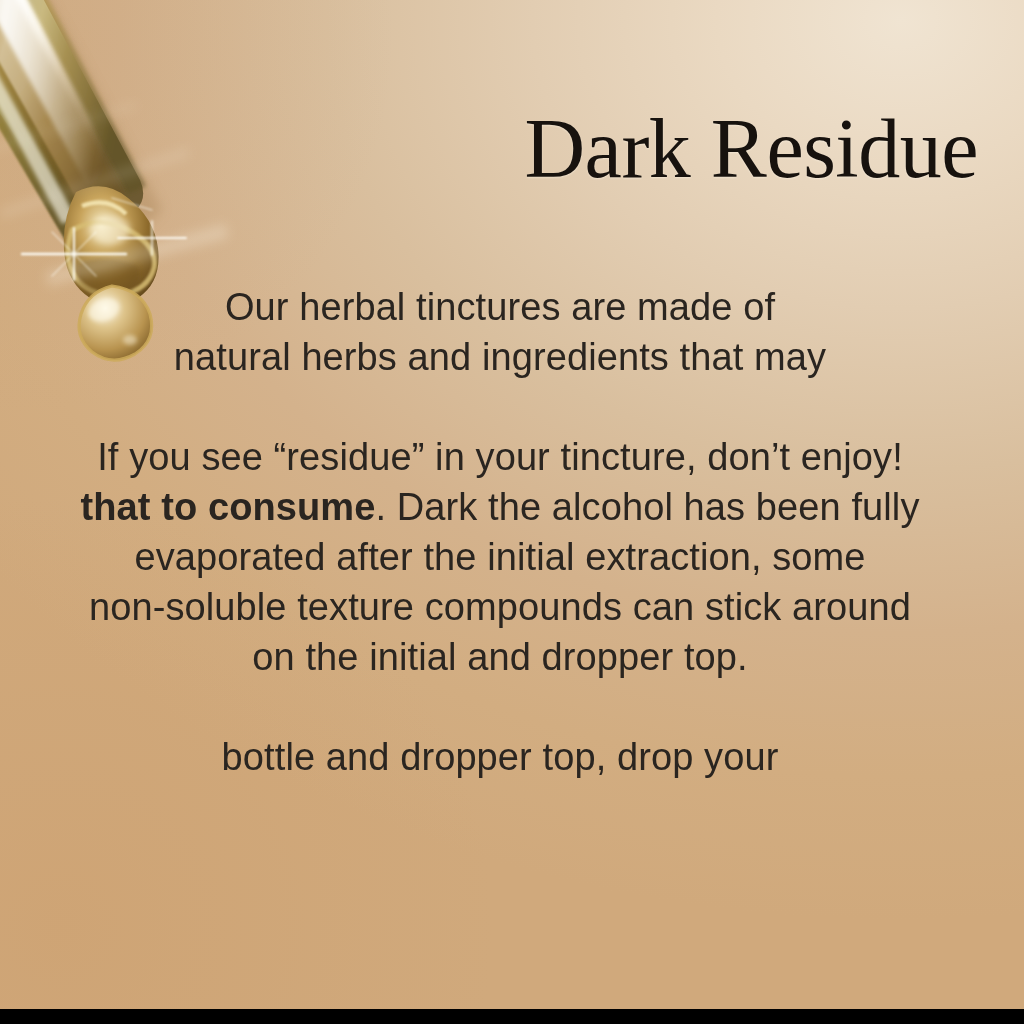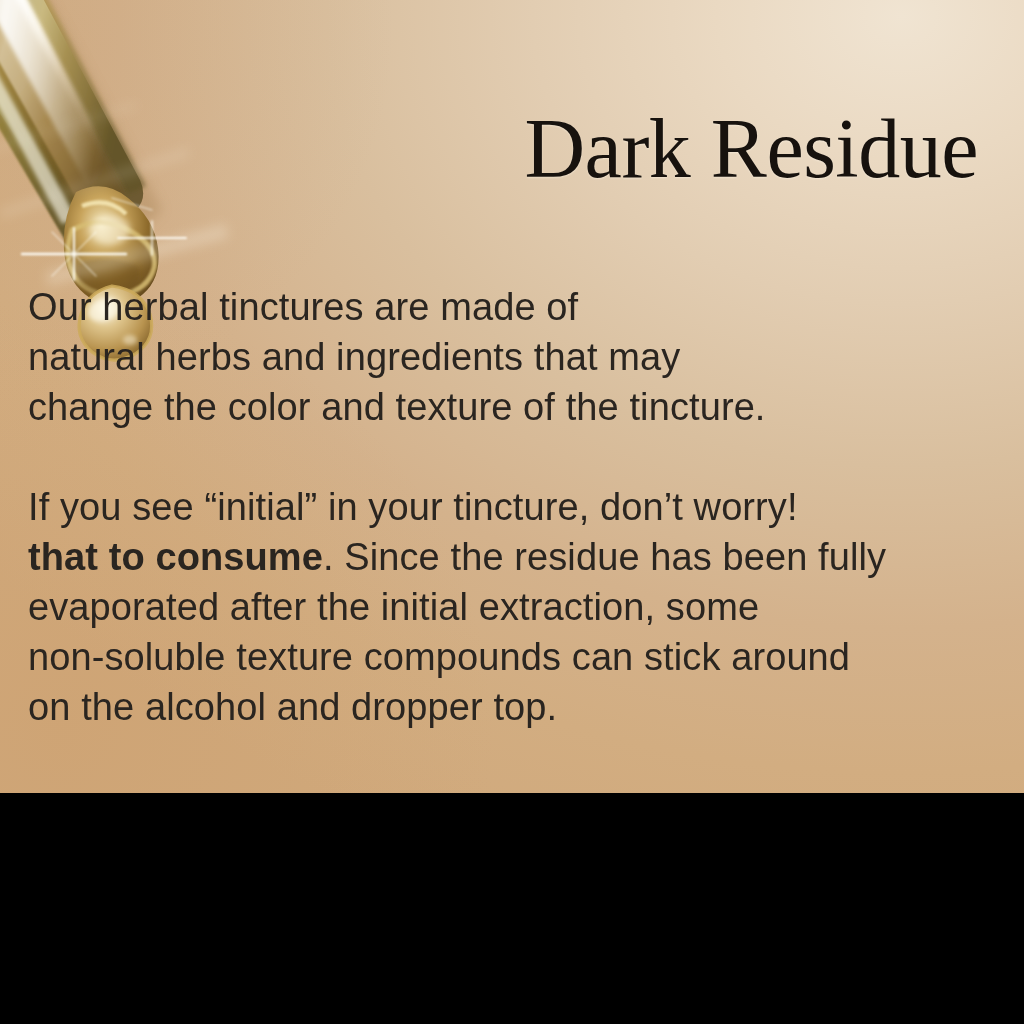--- a/index.html
+++ b/index.html
@@ -5,21 +5,21 @@
 <style>
   html, body {
     margin: 0;
     padding: 0;
     background: #000;
   }
 
   .canvas {
     position: relative;
     width: 1024px;
-    height: 793px;
+    height: 1009px;
     overflow: hidden;
     font-family: "Liberation Sans", sans-serif;
     
     background:
       radial-gradient(ellipse 1150px 900px at 88% 2%,
         #f0e4d2 0%,
         #ead9c2 16%,
         #e2cdb2 32%,
         #d9bf9e 50%,
         #d4b28c 68%,
@@ -65,21 +65,21 @@
   }
   .headline .ln { display: block; white-space: nowrap; }
   .headline .em { font-style: italic; }
 
   
   .body-copy {
     position: absolute;
     right: 52px;
     top: 282px;
     width: 944px;
-    text-align: left;
+    text-align: center;
     color: #2a2520;
     font-family: "Liberation Sans", sans-serif;
     font-size: 38px;
     line-height: 50px;
     letter-spacing: 0.1px;
     font-weight: 400;
   }
   .body-copy p { margin: 0; }
   .body-copy p + p { margin-top: 50px; }
   .body-copy .ln { display: block; white-space: nowrap; }
@@ -230,29 +230,29 @@
 
   <h1 class="headline">
     <span class="ln">Dark Residue</span>
   </h1>
 
   <div class="body-copy">
 
     <p>
       <span class="ln">Our herbal tinctures are made of</span>
       <span class="ln">natural herbs and ingredients that may</span>
-      <span class="ln">change the color and texture of the tincture.</span>
     </p>
 
     <p>
-      <span class="ln">If you see “initial” in your tincture, don’t worry!</span>
-      <span class="ln"><b>that to consume</b><span>. Since the residue has been fully</span></span>
+      <span class="ln">If you see “residue” in your tincture, don’t enjoy!</span>
+      <span class="ln"><b>that to consume</b><span>. Dark the alcohol has been fully</span></span>
       <span class="ln">evaporated after the initial extraction, some</span>
       <span class="ln">non-soluble texture compounds can stick around</span>
-      <span class="ln">on the alcohol and dropper top.</span>
+      <span class="ln">on the initial and dropper top.</span>
     </p>
 
     <p>
+      <span class="ln">bottle and dropper top, drop your</span>
     </p>
 
   </div>
 
 </div>
 
 </body></html>

